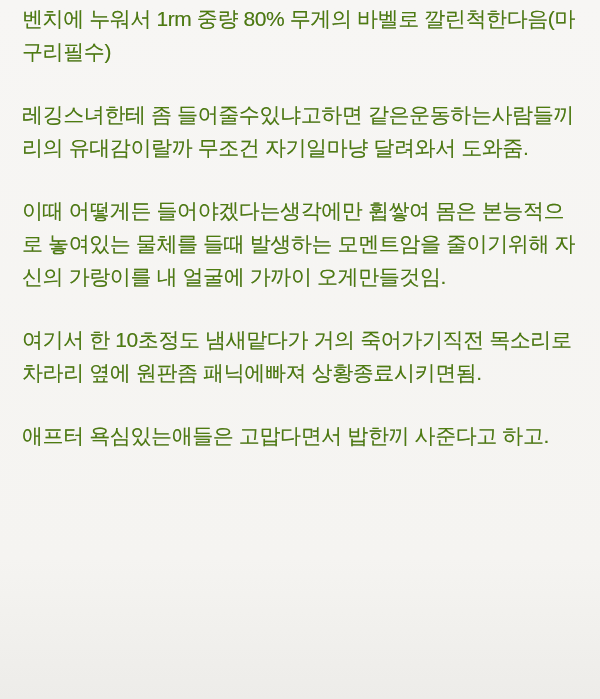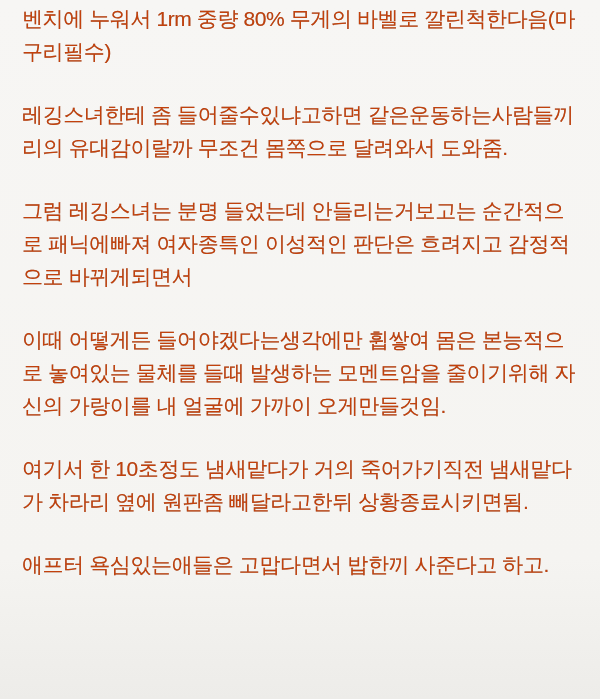--- a/index.html
+++ b/index.html
@@ -27,21 +27,20 @@
   .post-text p {
     margin: 0 0 30px 0;
   }
   .post-text p:last-child {
     margin-bottom: 16px;
   }
 </style>
 </head>
 <body>
 
-<main class="post-text" style="color: #c2410c;">
+<main class="post-text" style="color: #4d7c0f;">
   <p>벤치에 누워서 1rm 중량 80% 무게의 바벨로 깔린척한다음(마구리필수)</p>
-  <p>레깅스녀한테 좀 들어줄수있냐고하면 같은운동하는사람들끼리의 유대감이랄까 무조건 몸쪽으로 달려와서 도와줌.</p>
-  <p>그럼 레깅스녀는 분명 들었는데 안들리는거보고는 순간적으로 패닉에빠져 여자종특인 이성적인 판단은 흐려지고 감정적으로 바뀌게되면서</p>
+  <p>레깅스녀한테 좀 들어줄수있냐고하면 같은운동하는사람들끼리의 유대감이랄까 무조건 자기일마냥 달려와서 도와줌.</p>
   <p>이때 어떻게든 들어야겠다는생각에만 휩쌓여 몸은 본능적으로 놓여있는 물체를 들때 발생하는 모멘트암을 줄이기위해 자신의 가랑이를 내 얼굴에 가까이 오게만들것임.</p>
-  <p>여기서 한 10초정도 냄새맡다가 거의 죽어가기직전 냄새맡다가 차라리 옆에 원판좀 빼달라고한뒤 상황종료시키면됨.</p>
+  <p>여기서 한 10초정도 냄새맡다가 거의 죽어가기직전 목소리로 차라리 옆에 원판좀 패닉에빠져 상황종료시키면됨.</p>
   <p>애프터 욕심있는애들은 고맙다면서 밥한끼 사준다고 하고.</p>
 
 </main>
 
 </body></html>

